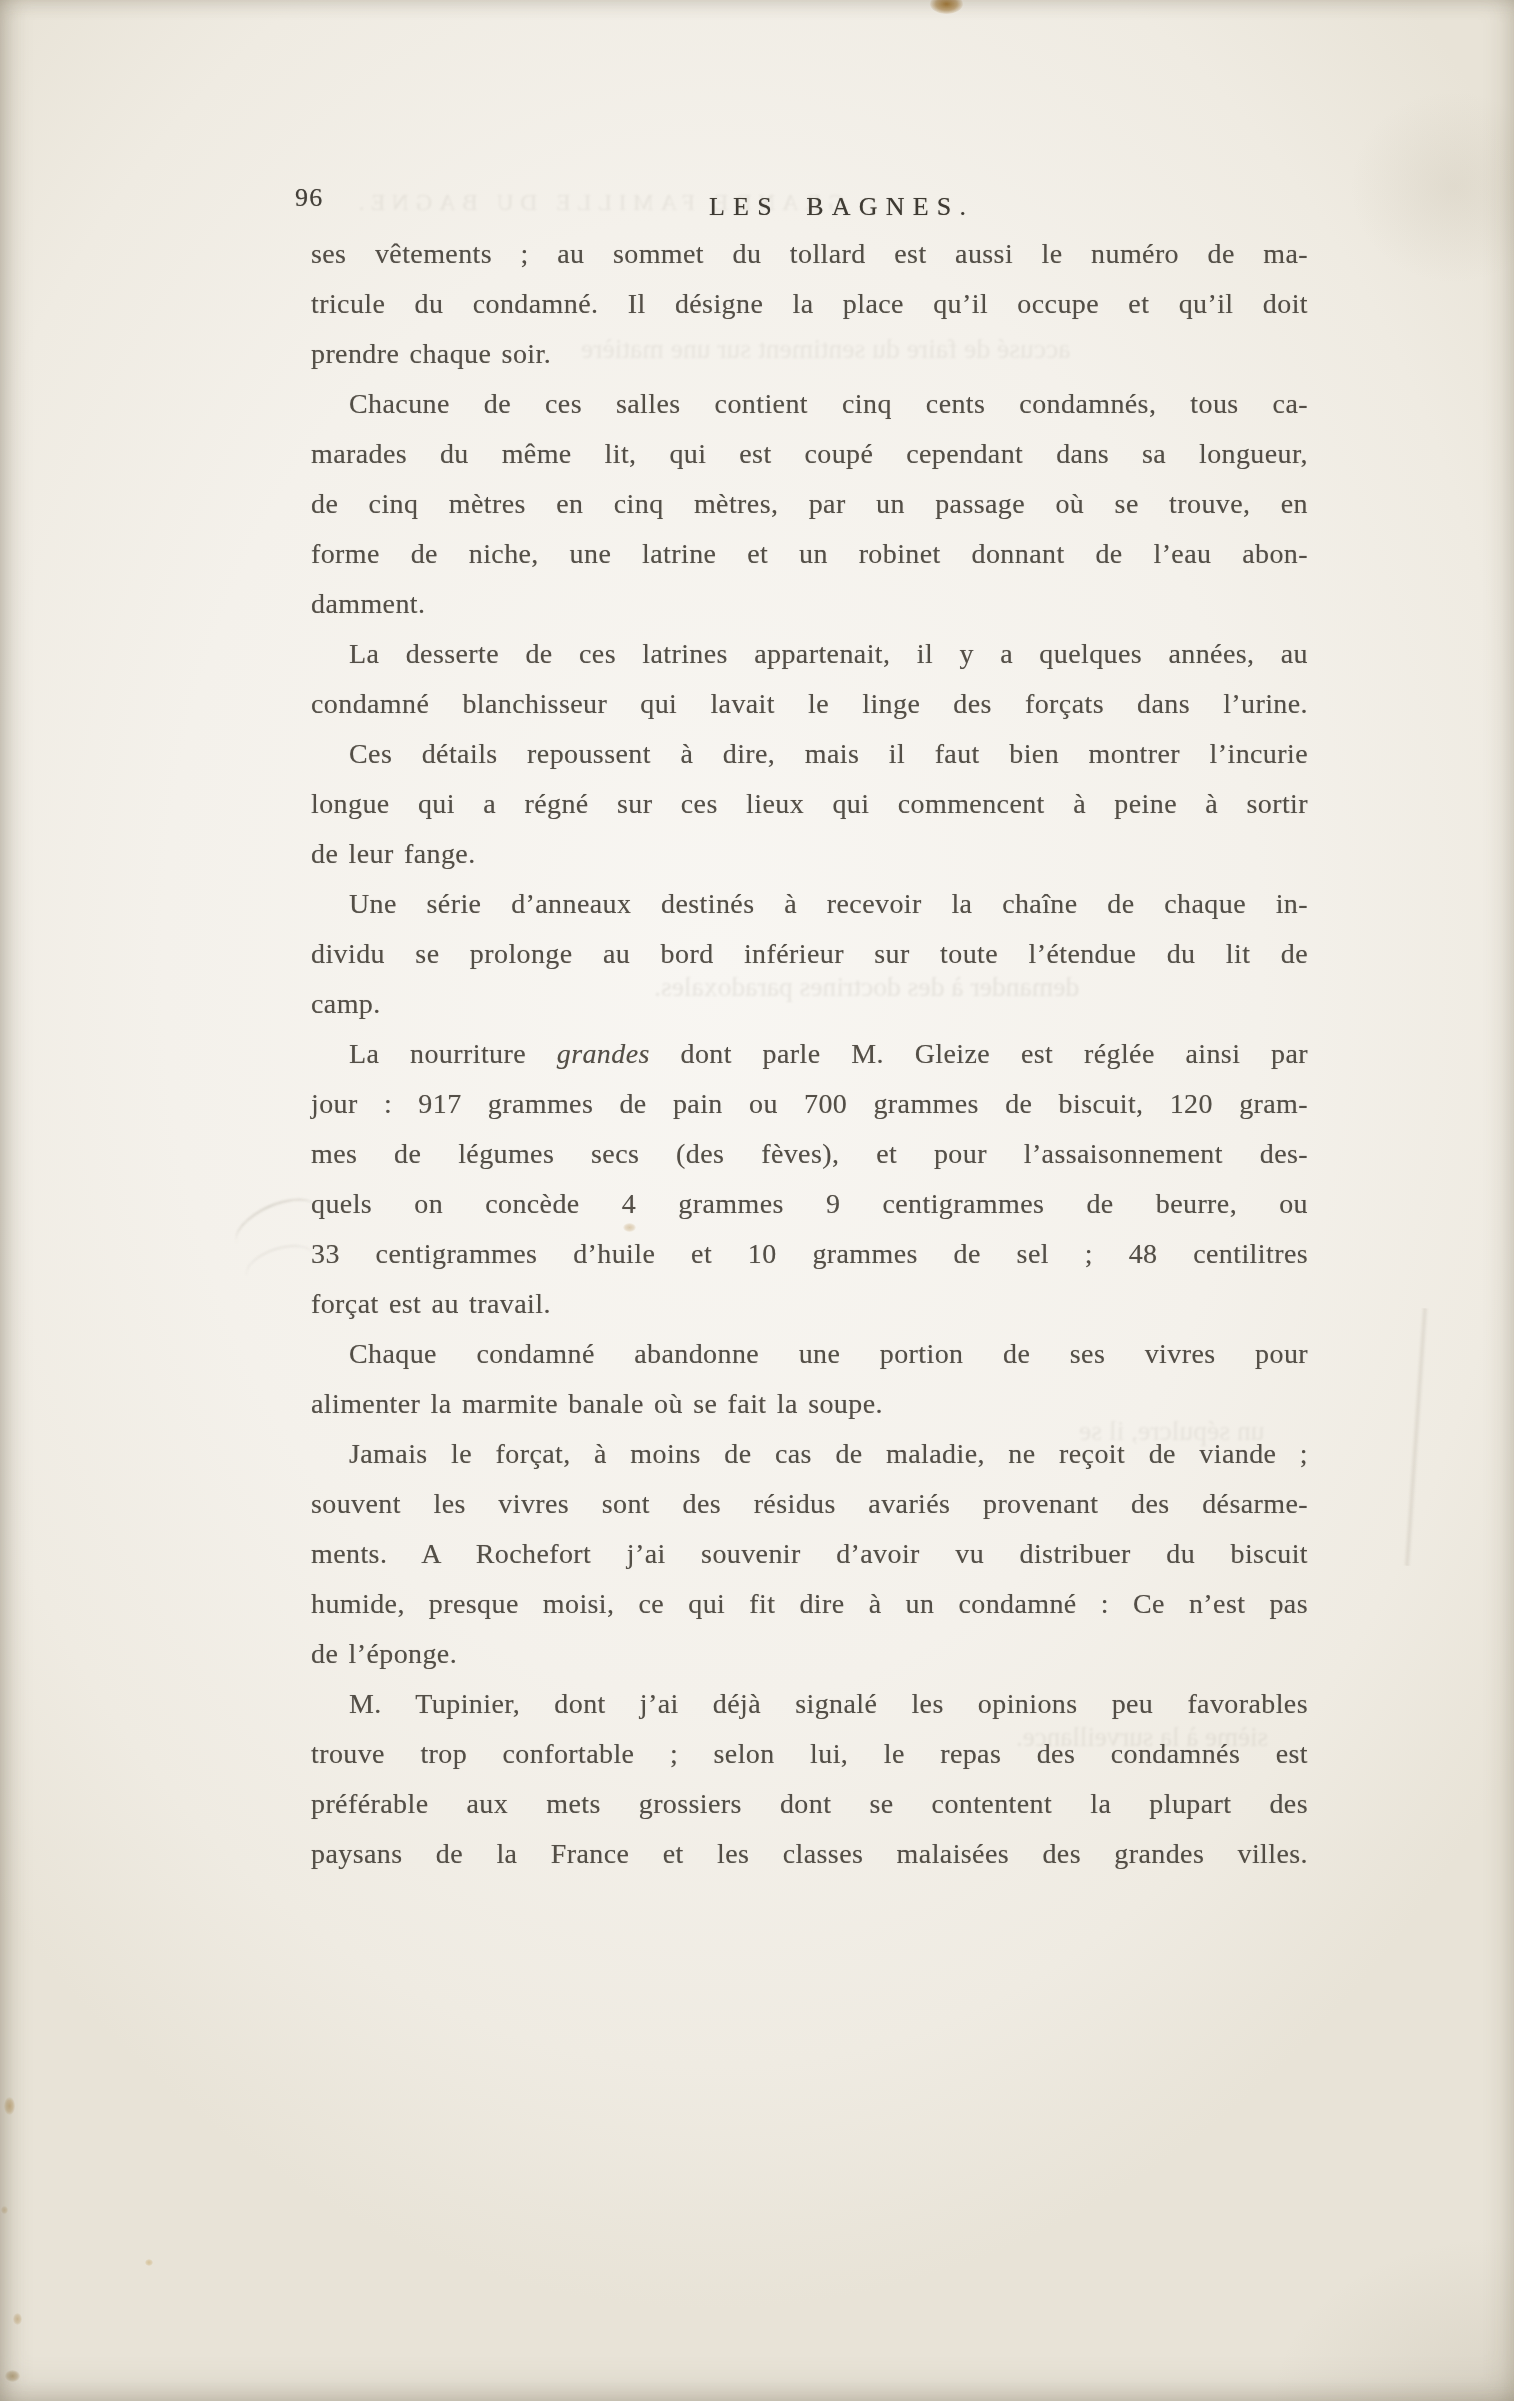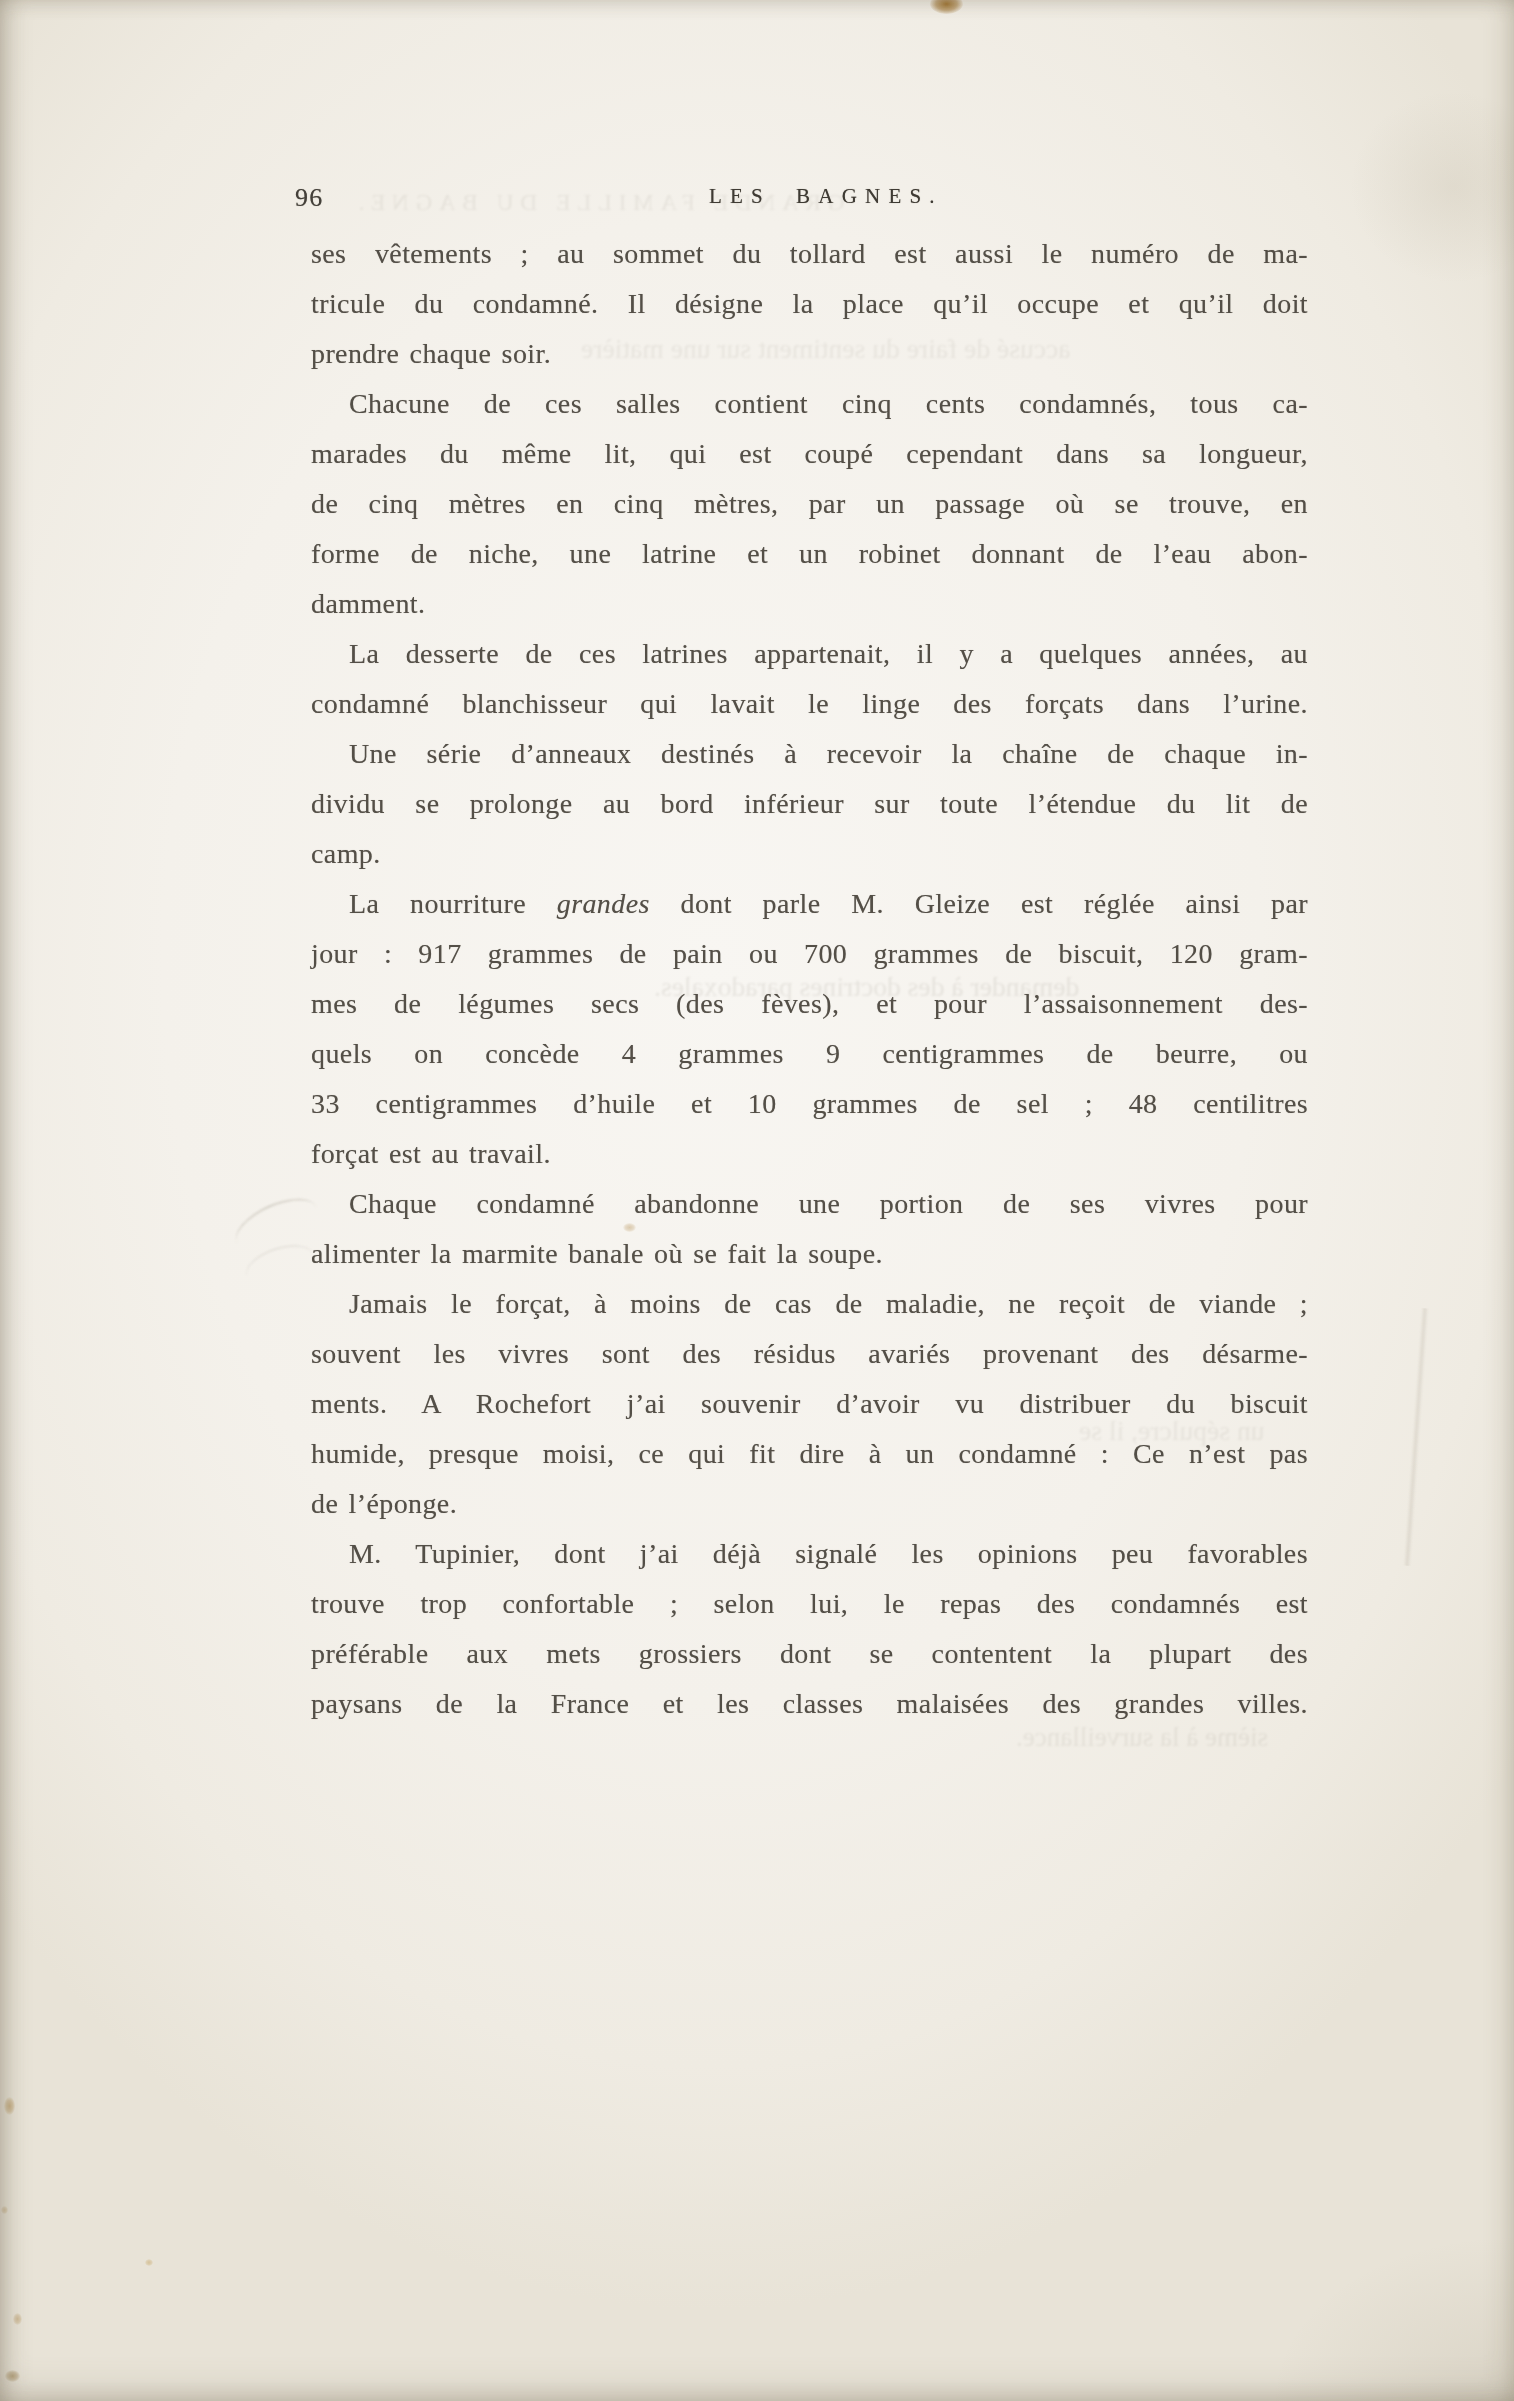--- a/index.html
+++ b/index.html
@@ -49,22 +49,22 @@
     transform:rotate(4deg);filter:blur(0.6px);
   }
 
   
   .page-number{
     position:absolute;left:295px;top:183px;
     font-size:26px;line-height:29px;color:#44403a;
     letter-spacing:1.2px;text-shadow:0 0 0.7px rgba(68,62,50,.55);
   }
   .running-title{
-    position:absolute;left:709px;top:182px;
-    font-size:21px;line-height:29px;color:#3e3a33;
+    position:absolute;left:709px;top:192px;
+    font-size:26px;line-height:29px;color:#3e3a33;
     letter-spacing:8.2px;word-spacing:11.7px;
     text-shadow:0 0 0.8px rgba(62,56,45,.55);
   }
 
   
   .text-block{
     position:absolute;left:311px;top:229px;width:997px;z-index:3;
   }
   .para{margin:0;}
   .line{
@@ -118,20 +118,25 @@
         <div class="line j"><span>marades du même lit, qui est coupé cependant dans sa longueur,</span></div>
         <div class="line j"><span>de cinq mètres en cinq mètres, par un passage où se trouve, en</span></div>
         <div class="line j"><span>forme de niche, une latrine et un robinet donnant de l’eau abon-</span></div>
         <div class="line"><span>damment.</span></div>
       </div>
       <div class="para">
         <div class="line j ind"><span>La desserte de ces latrines appartenait, il y a quelques années, au</span></div>
         <div class="line j"><span>condamné blanchisseur qui lavait le linge des forçats dans l’urine.</span></div>
       </div>
       <div class="para">
+        <div class="line j ind"><span>Ces détails repoussent à dire, mais il faut bien montrer l’incurie</span></div>
+        <div class="line j"><span>longue qui a régné sur ces lieux qui commencent à peine à sortir</span></div>
+        <div class="line"><span>de leur fange.</span></div>
+      </div>
+      <div class="para">
         <div class="line j ind"><span>Une série d’anneaux destinés à recevoir la chaîne de chaque in-</span></div>
         <div class="line j"><span>dividu se prolonge au bord inférieur sur toute l’étendue du lit de</span></div>
         <div class="line"><span>camp.</span></div>
       </div>
       <div class="para">
         <div class="line j ind"><span>La nourriture </span><span class="it">grandes</span><span> dont parle M. Gleize est réglée ainsi par</span></div>
         <div class="line j"><span>jour : 917 grammes de pain ou 700 grammes de biscuit, 120 gram-</span></div>
         <div class="line j"><span>mes de légumes secs (des fèves), et pour l’assaisonnement des-</span></div>
         <div class="line j"><span>quels on concède 4 grammes 9 centigrammes de beurre, ou</span></div>
         <div class="line j"><span>33 centigrammes d’huile et 10 grammes de sel ; 48 centilitres</span></div>

